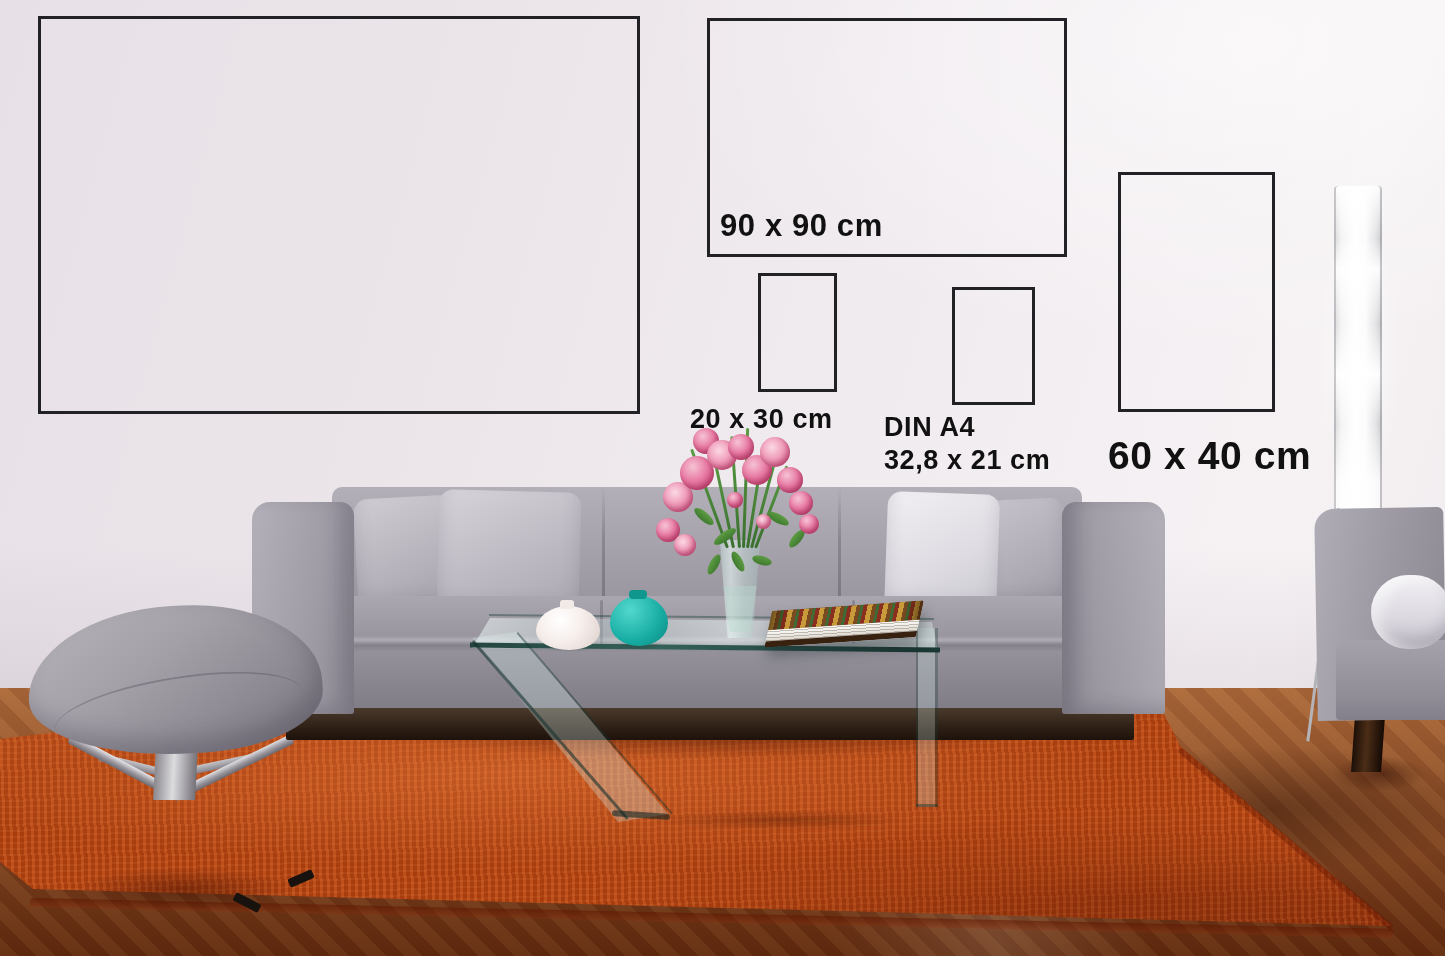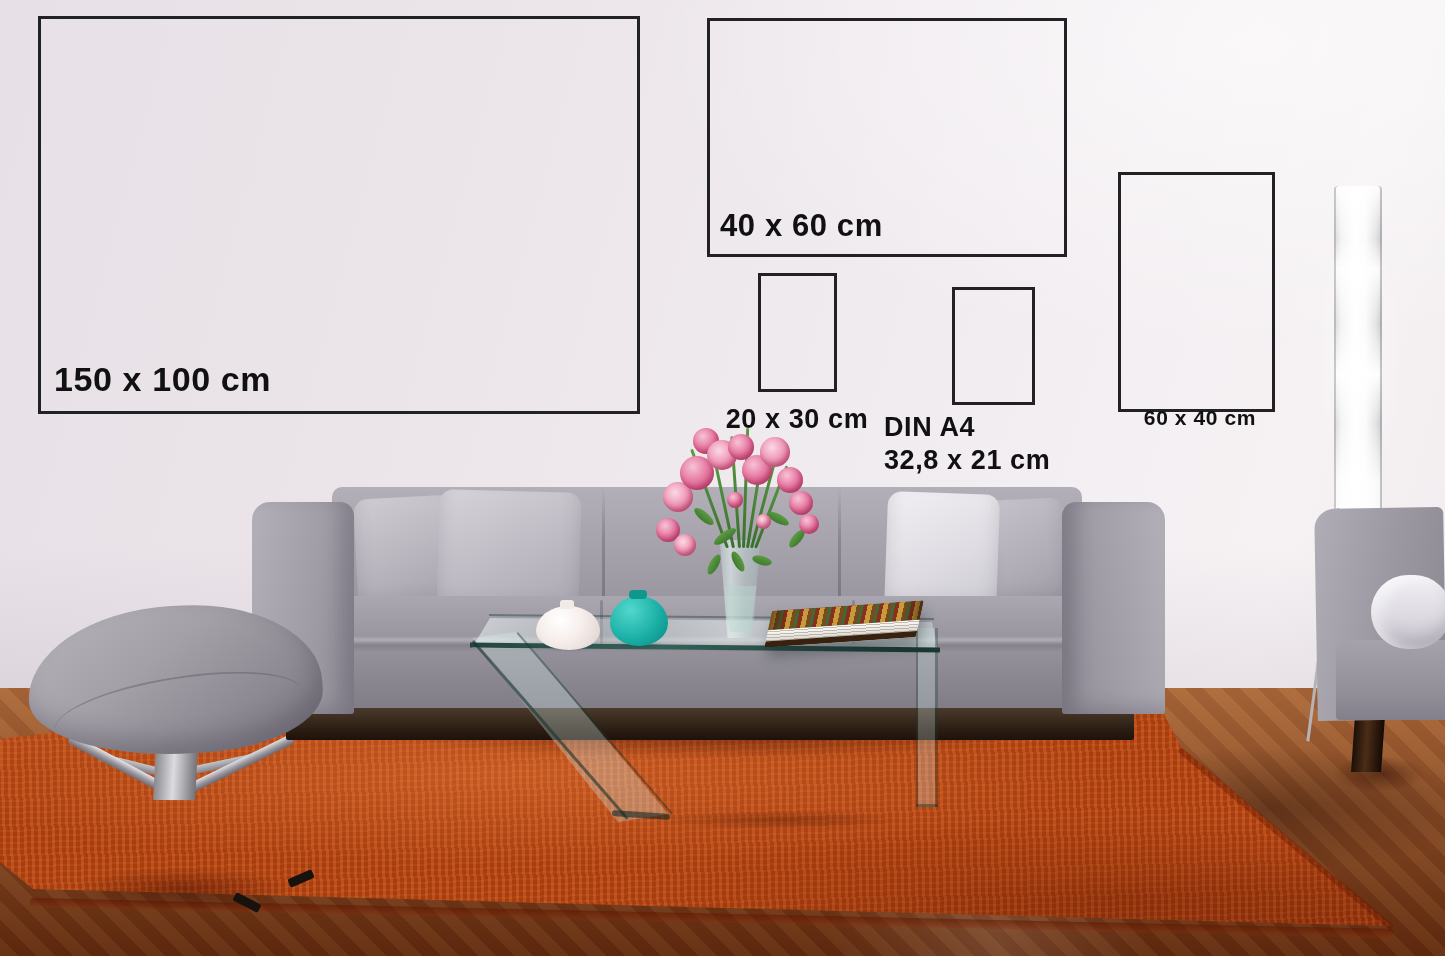--- a/index.html
+++ b/index.html
@@ -16,25 +16,25 @@
                linear-gradient(to bottom,rgba(120,95,115,0) 78%,rgba(120,95,115,.10) 98%);}
 
   
   .frame{border:3px solid #222226;z-index:2;background:transparent;}
   .frame-label{position:absolute;font-weight:700;color:#111;letter-spacing:.6px;z-index:2;white-space:nowrap;}
   #frame-150 {left:38px;  top:16px;  width:596px; height:392px;}
   #label-150 {left:54px;  top:360px; font-size:34px;}
   #frame-90  {left:707px; top:18px;  width:354px; height:233px;}
   #label-90  {left:720px; top:208px; font-size:31px;}
   #frame-20  {left:758px; top:273px; width:73px;  height:113px;}
-  #label-20  {left:690px; top:404px; width:214px; text-align:center; font-size:27px;}
+  #label-20  {left:690px; top:404px; width:214px; font-size:27px;}
   #frame-a4  {left:952px; top:287px; width:77px;  height:112px;}
   #label-a4  {left:884px; top:411px; width:216px; font-size:27px; line-height:33px;}
   #frame-60  {left:1118px;top:172px; width:151px; height:234px;}
-  #label-60  {left:1108px;top:406px; width:184px; text-align:center; font-size:21px;}
+  #label-60  {left:1108px;top:434px; width:184px; text-align:center; font-size:39px;}
 
   
   .floor{left:0;top:688px;width:1445px;height:268px;z-index:3;
     background-color:#73300f;
     background-image:
       linear-gradient(to bottom,rgba(255,190,130,.30),rgba(40,8,0,.38)),
       repeating-linear-gradient(45deg,#8f4d22 0 13px,#7b3a15 13px 26px),
       repeating-linear-gradient(-45deg,rgba(0,0,0,.20) 0 13px,transparent 13px 26px);}
   .floor-gloss{left:0;top:688px;width:1445px;height:268px;z-index:3;pointer-events:none;
     background:linear-gradient(75deg,transparent 55%,rgba(255,235,215,.14) 66%,transparent 76%),
@@ -200,24 +200,23 @@
   .bloom.alt{background:radial-gradient(circle at 40% 35%,#fbd9e4,#ef9ab8 45%,#d96a92 78%,#bb4a72 100%);}
 </style>
 </head>
 <body>
 
 <div id="scene">
 
   <div class="abs wall-highlight"></div>
 
   <div class="abs frame" id="frame-150"></div>
-  <div class="frame-label" id="label-150">150 x 100 cm</div>
 
   <div class="abs frame" id="frame-90"></div>
-  <div class="frame-label" id="label-90">40 x 60 cm</div>
+  <div class="frame-label" id="label-90">90 x 90 cm</div>
 
   <div class="abs frame" id="frame-20"></div>
   <div class="frame-label" id="label-20">20 x 30 cm</div>
 
   <div class="abs frame" id="frame-a4"></div>
   <div class="frame-label" id="label-a4">
     <div>DIN A4</div>
     <div>32,8 x 21 cm</div>
   </div>
 

